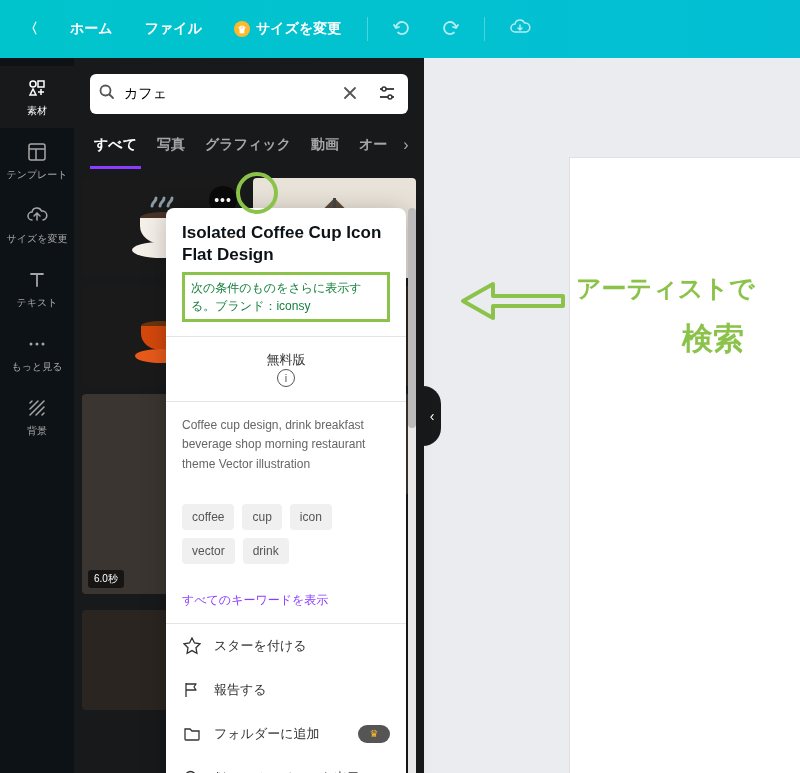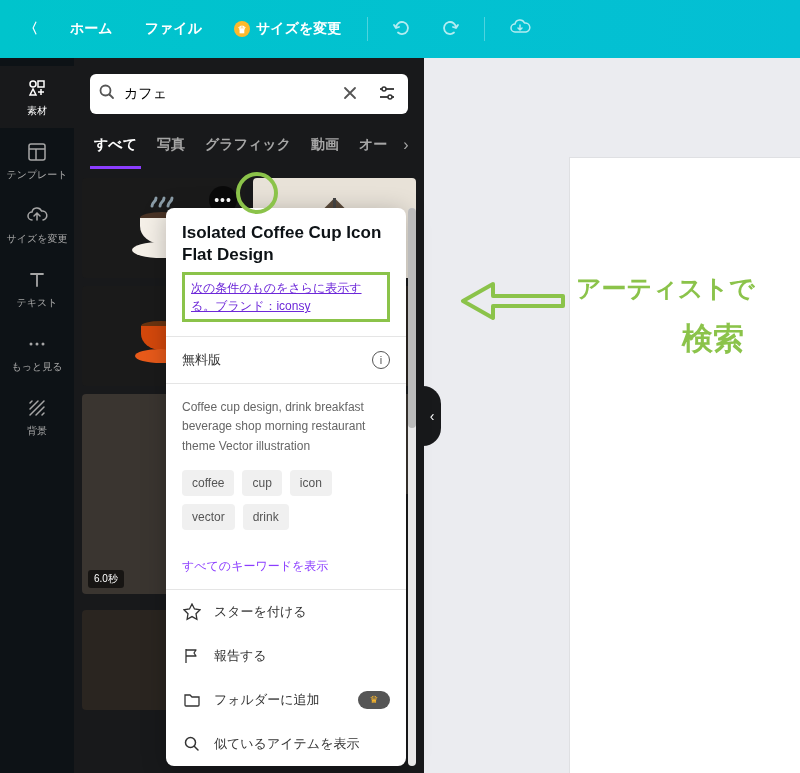--- a/index.html
+++ b/index.html
@@ -39,28 +39,28 @@
     .result-item.tall { height: 200px; }
     .coffee-cup { position: absolute; left: 50%; top: 50%; transform: translate(-50%, -50%); }
     .duration-badge { position: absolute; left: 6px; bottom: 6px; background: rgba(0,0,0,0.6); color: #fff; font-size: 10px; padding: 2px 6px; border-radius: 3px; }
     
     .more-btn { position: absolute; top: 8px; right: 8px; width: 28px; height: 28px; border-radius: 50%; background: rgba(0,0,0,0.6); color: #fff; border: none; cursor: pointer; display: flex; align-items: center; justify-content: center; font-size: 14px; letter-spacing: 1px; }
     .highlight-circle { position: absolute; top: 172px; left: 236px; width: 42px; height: 42px; border: 4px solid #8bc34a; border-radius: 50%; z-index: 100; pointer-events: none; }
     
     .popover { position: absolute; left: 166px; top: 208px; width: 240px; background: #fff; border-radius: 8px; box-shadow: 0 4px 24px rgba(0,0,0,0.25); z-index: 50; }
     .popover-section { padding: 14px 16px; }
     .popover-title { font-size: 17px; font-weight: 800; color: #0d1216; line-height: 1.3; }
-    .popover-link { font-size: 12px; color: #6d28d9; text-decoration: underline; display: block; margin-top: 8px; line-height: 1.5; }
+    .popover-link { font-size: 12px; color: #15803d; display: block; margin-top: 8px; line-height: 1.5; }
     .link-highlight { border: 3px solid #8bc34a; margin-top: 6px; padding: 4px 6px; }
     .popover-divider { height: 1px; background: #e5e5e5; }
-    .popover-row { display: flex; align-items: center; justify-content: space-between; padding: 14px 16px; }
+    .popover-row { display: flex; align-items: center; justify-content: space-between; padding: 14px 4px; flex-direction: column; }
     .row-text { font-size: 13px; color: #333; }
     .info-icon { width: 18px; height: 18px; border: 1.5px solid #555; border-radius: 50%; display: flex; align-items: center; justify-content: center; font-size: 11px; color: #555; }
     .desc-text { font-size: 12px; color: #666; line-height: 1.6; }
-    .tag-row { display: flex; flex-wrap: wrap; gap: 8px; margin-top: 0; }
+    .tag-row { display: flex; flex-wrap: wrap; gap: 8px; margin-top: 16px; }
     .tag { background: #f0f0f0; color: #555; font-size: 12px; padding: 6px 10px; border-radius: 4px; cursor: pointer; }
     .show-all-link { color: #8b3dff; font-size: 12px; margin-top: 28px; cursor: pointer; display: block; }
     .action-row { display: flex; align-items: center; padding: 12px 16px; gap: 12px; cursor: pointer; }
     .action-icon { width: 20px; height: 20px; display: flex; align-items: center; justify-content: center; color: #333; }
     .action-label { font-size: 13px; color: #333; flex: 1; }
     .crown-badge { background: #555; border-radius: 999px; width: 32px; height: 18px; display: flex; align-items: center; justify-content: center; }
     .crown-badge-inner { color: #fdb92c; font-size: 10px; }
     
     .popover-scroll { position: absolute; right: -12px; top: 0; bottom: 0; width: 12px; }
     .popover-scroll-track { position: absolute; right: 2px; top: 0; width: 8px; height: 100%; background: #e8e8e8; border-radius: 4px; }

